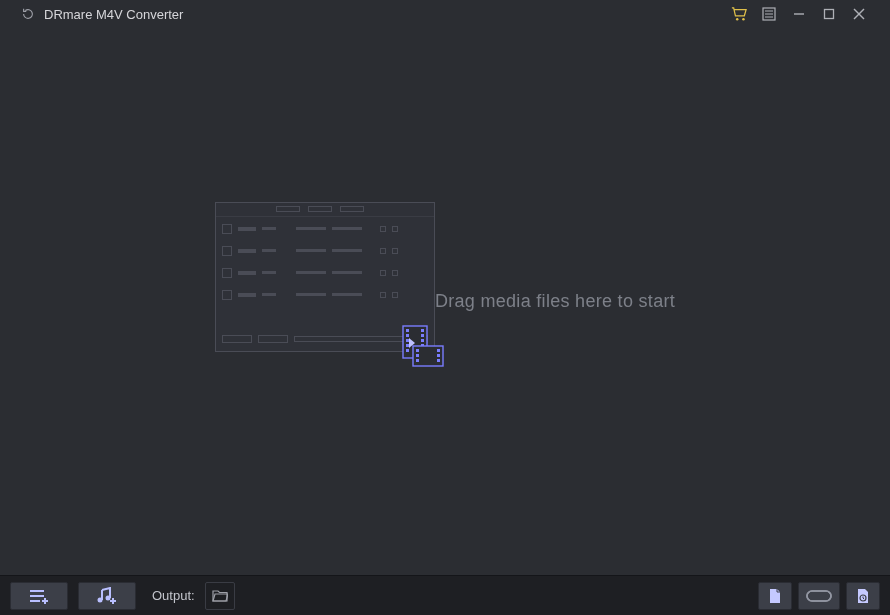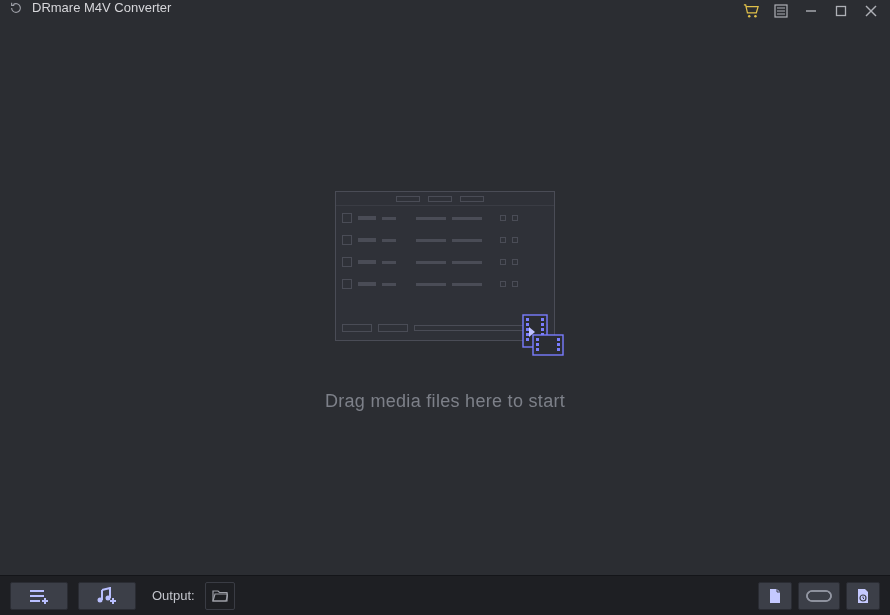--- a/index.html
+++ b/index.html
@@ -8,21 +8,22 @@
     background: #2b2d32;
     font-family: -apple-system, "Segoe UI", Arial, sans-serif;
     color: #aeb0b6;
     display: flex;
     flex-direction: column;
   }
   
   .titlebar {
     height: 28px;
     display: flex;
-    padding: 0 8px;
+    align-items: center;
+    padding: 0 20px;
     background: #2b2d32;
     gap: 8px;
   }
   .titlebar .logo {
     width: 16px; height: 16px;
     display: flex; align-items: center; justify-content: center;
   }
   .titlebar .title {
     font-size: 13px;
     color: #d6d6da;
@@ -30,21 +31,21 @@
   .titlebar .spacer { flex: 1; }
   .titlebar .tb-icon {
     width: 22px; height: 22px;
     display: flex; align-items: center; justify-content: center;
     cursor: pointer;
   }
   
   .main {
     flex: 1;
     display: flex;
-    flex-direction: column;
+    flex-direction: row;
     align-items: center;
     justify-content: center;
     background: #2b2d32;
   }
   .illus {
     width: 220px; height: 150px;
     position: relative;
     margin-bottom: 50px;
   }
   .illus-frame {

